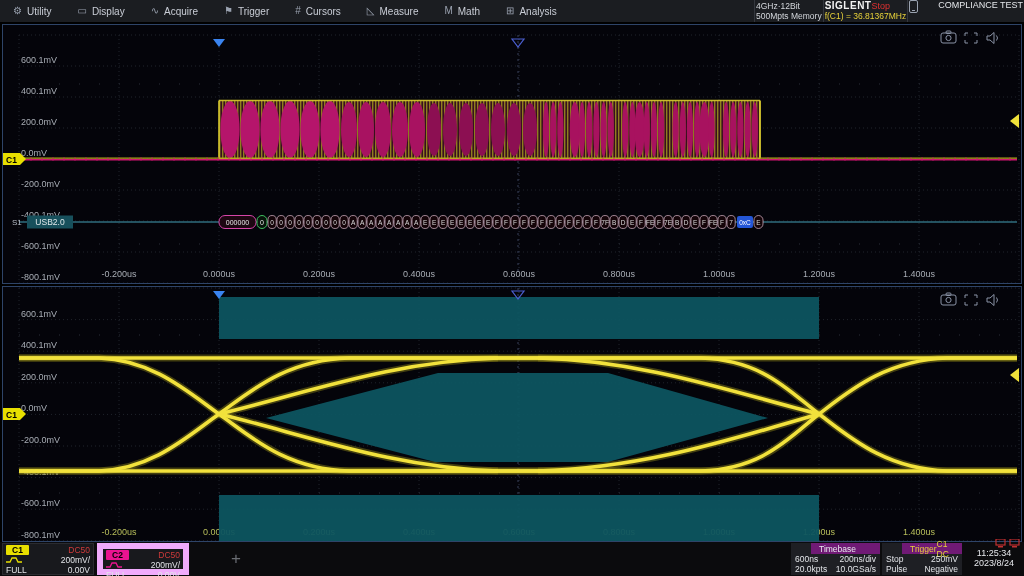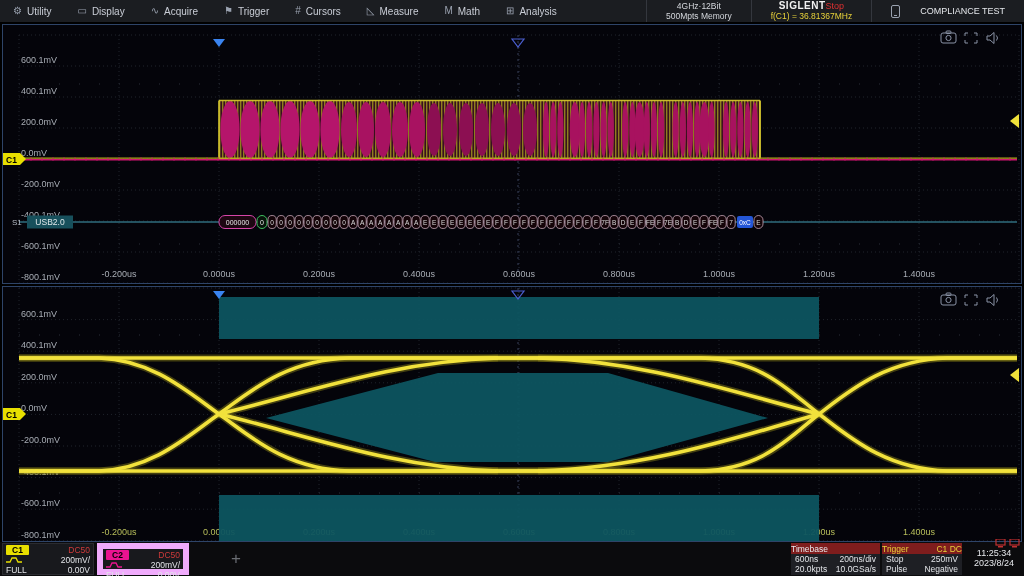--- a/index.html
+++ b/index.html
@@ -6,22 +6,22 @@
   #app{position:relative;width:1024px;height:576px;background:#000;overflow:hidden;
        font-family:"Liberation Sans",sans-serif;color:#c8ccd4;}
   
   #menubar{position:absolute;left:0;top:0;width:1024px;height:22px;background:#1b1d21;
            display:flex;align-items:center;border-bottom:1px solid #000;}
   .menu-items{display:flex;align-items:center;height:100%;}
   .menu-item{display:flex;align-items:center;gap:5px;padding:0 13px;height:100%;
              font-size:10px;color:#c9cdd6;cursor:default;}
   .menu-item .mi{color:#9aa2b0;font-size:10px;line-height:1;}
   #hdr-right{margin-left:auto;display:flex;align-items:stretch;height:100%;}
-  .hcell{display:flex;flex-direction:column;justify-content:center;align-items:center;
-         padding:0 19px;border-left:1px solid #34373e;font-size:8.5px;line-height:10px;color:#d4d7dc;}
+  .hcell{display:flex;flex-direction:column;justify-content:center;align-items:flex-start;
+         padding:0 1px;border-left:1px solid #34373e;font-size:8.5px;line-height:10px;color:#d4d7dc;}
   .brandrow{display:flex;align-items:center;}
   .brand{font-weight:bold;font-size:10px;letter-spacing:.5px;color:#f2f2f2;}
   .stopred{color:#e03030;font-size:9px;}
   .freq{color:#e8d23a;font-size:8.5px;}
   .compliance{flex-direction:row;gap:20px;font-size:9px;color:#e4e6ea;}
   .dev-icon{width:7px;height:11px;border:1px solid #9aa2b0;border-radius:2px;position:relative;}
   .dev-icon:after{content:"";position:absolute;left:2px;bottom:1px;width:3px;height:1px;background:#9aa2b0;}
   
   .plot{position:absolute;left:2px;width:1020px;background:#04040a;border:1px solid #2e4468;box-sizing:border-box;}
   #plot-top{top:24px;height:260px;}
@@ -32,21 +32,21 @@
   .chbox{position:absolute;top:1px;height:32px;width:92px;background:#18191d;border:1px solid #2a2b30;
          box-sizing:border-box;font-size:8.5px;line-height:10px;padding:1px 3px;}
   .chbox.selected{border:6px solid #f0abfc;}
   .chrow{display:flex;justify-content:space-between;align-items:center;height:10px;}
   .chip{padding:0 6px;font-size:8.5px;font-weight:bold;color:#000;border-radius:1px;}
   .dc50{color:#cf3a3a;}
   .addbtn{position:absolute;left:225px;top:6px;width:22px;height:22px;color:#6a6d73;font-size:17px;
           display:flex;align-items:center;justify-content:center;}
   .sb-box{position:absolute;top:1px;height:32px;background:#1e1f24;box-sizing:border-box;
           font-size:8.5px;line-height:10px;}
-  .sb-hdr{display:flex;justify-content:space-between;background:#7f1d1d;padding:0 0;height:11px;align-items:center;}
+  .sb-hdr{display:flex;justify-content:space-between;background:#701a75;padding:0 8px;height:11px;align-items:center;margin-left:20px;}
   .sb-rows{padding:0 4px;}
   .sb-row{display:flex;justify-content:space-between;height:10px;align-items:center;color:#e2e4e8;}
   .ylw{color:#e8d23a;}
   #clockbox{position:absolute;left:964px;top:1px;width:60px;height:20px;font-size:9px;line-height:10px;
             display:flex;flex-direction:column;align-items:center;justify-content:center;color:#e6e8ec;}
   .lanrow{display:flex;gap:3px;height:9px;align-items:center;align-self:flex-end;padding-right:4px;}
 </style>
 </head>
 <body>
 

